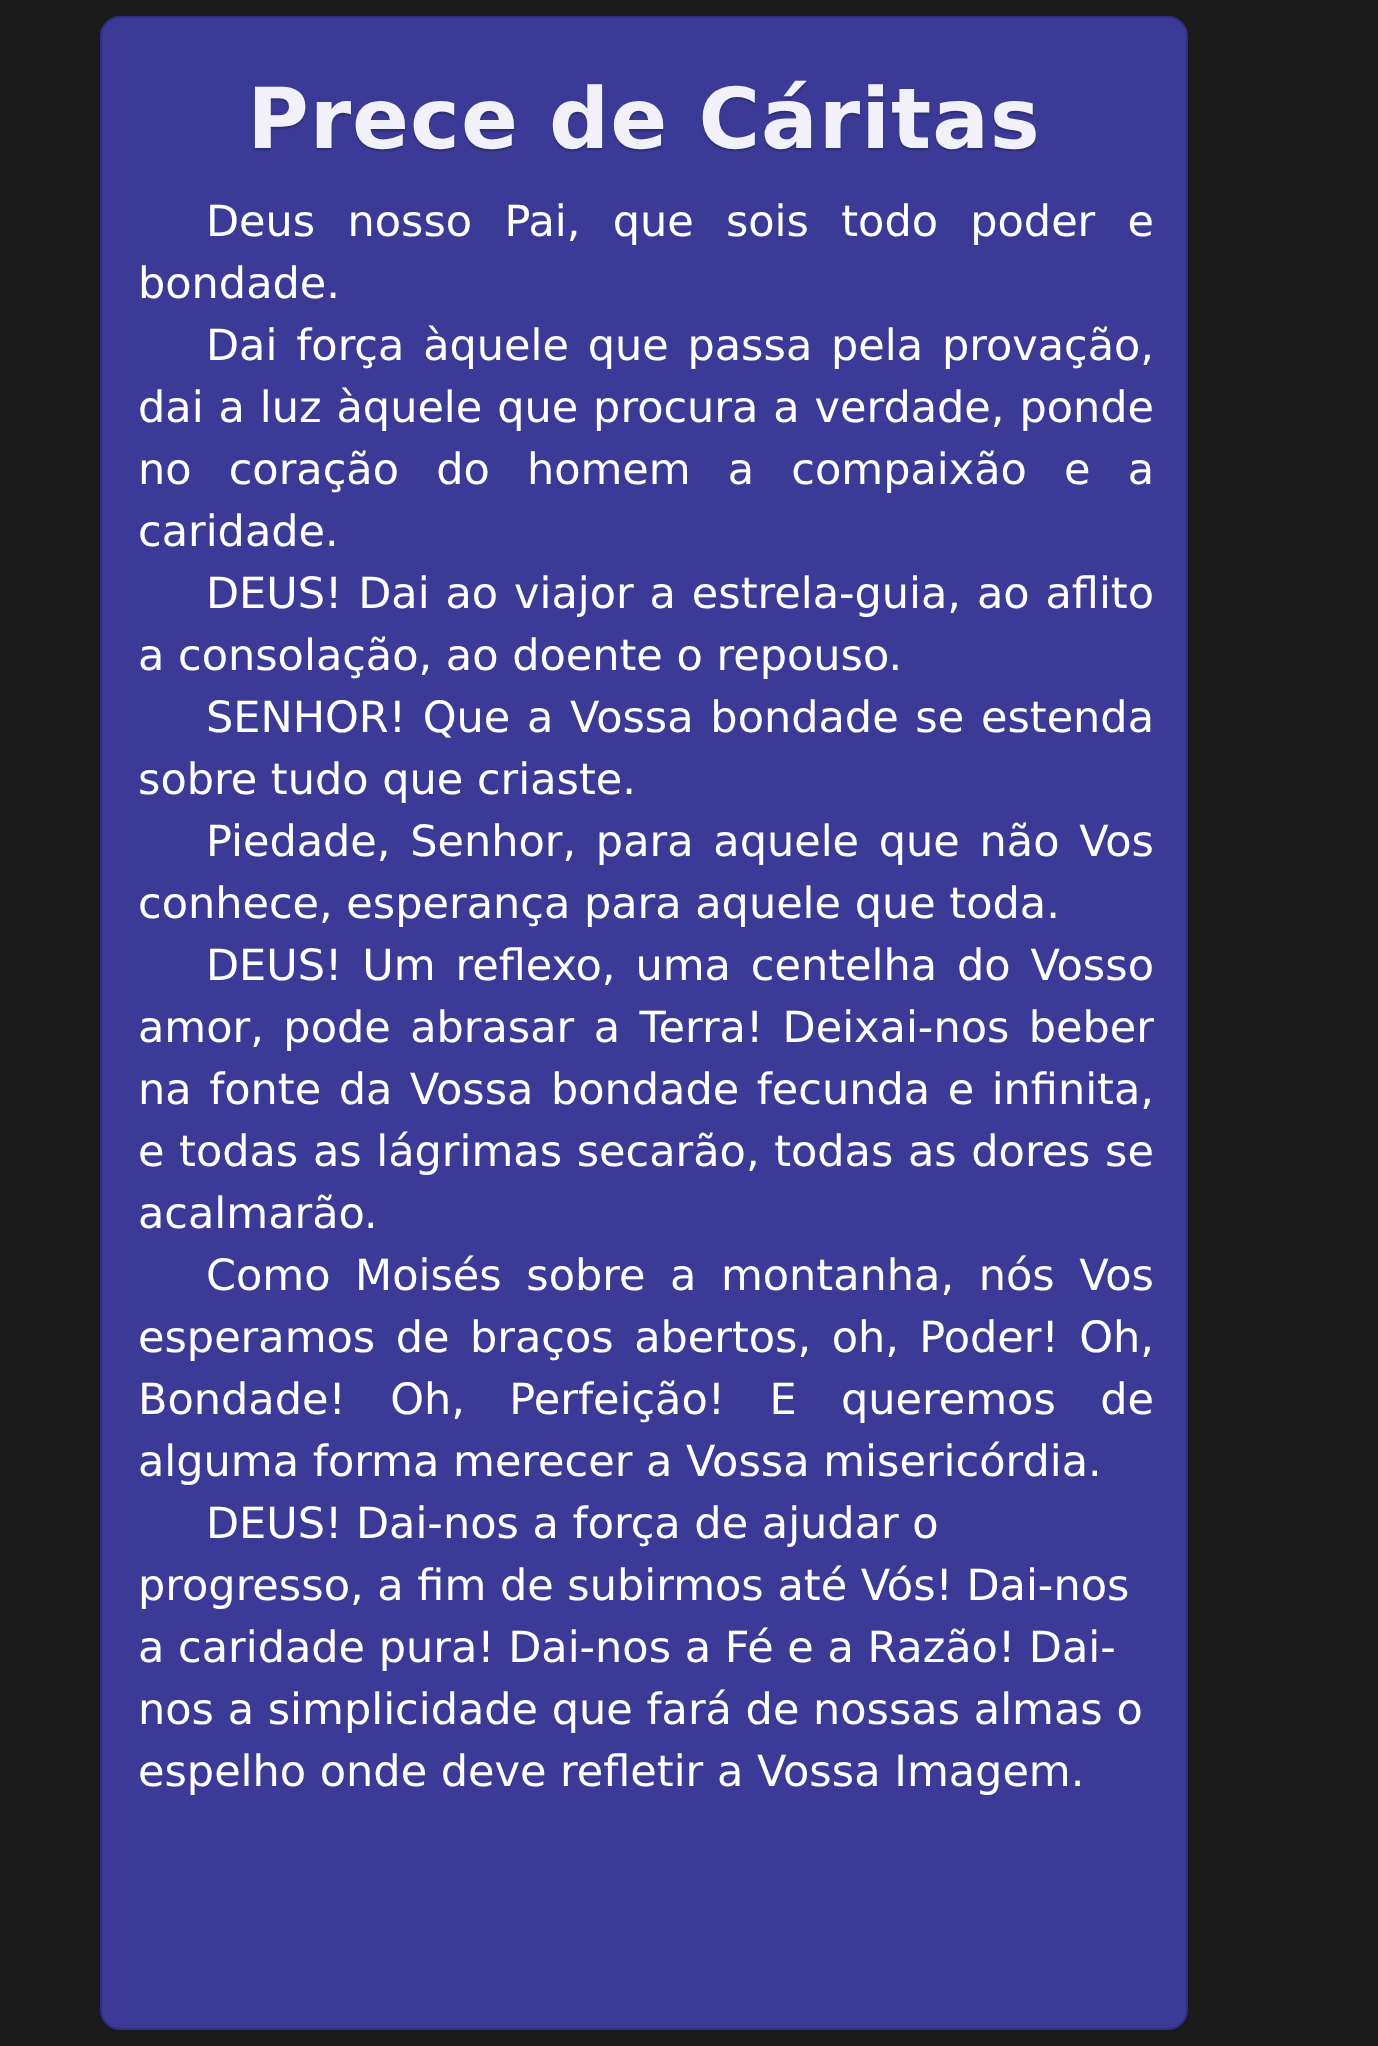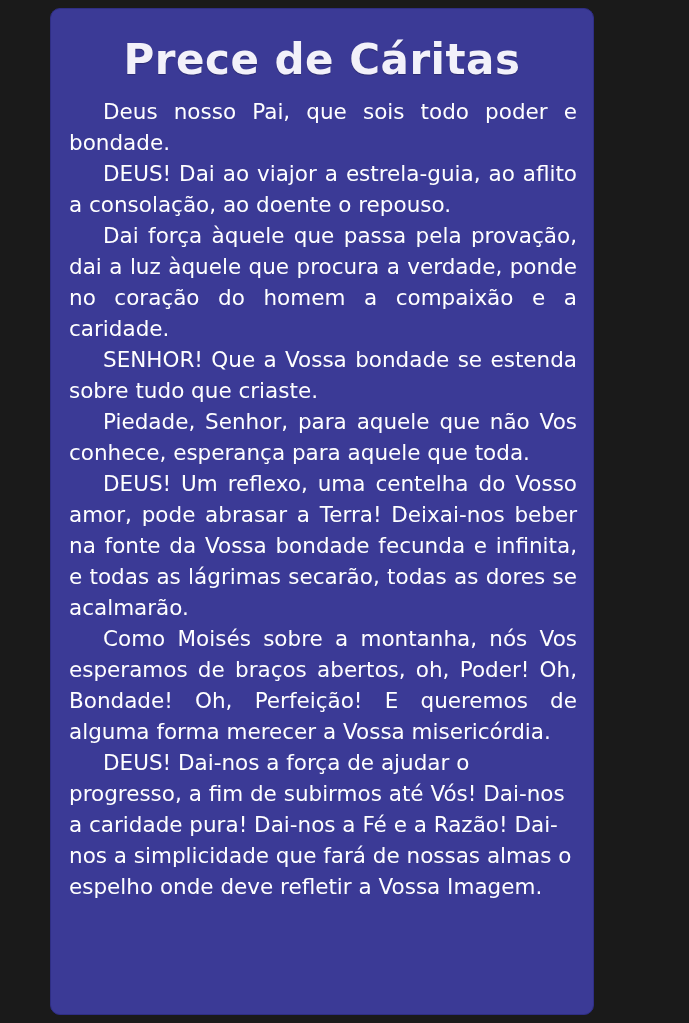--- a/index.html
+++ b/index.html
@@ -54,21 +54,21 @@
     text-align: left;
   }
 </style>
 </head>
 <body>
 
 <div class="card">
   <h1 class="title">Prece de Cáritas</h1>
   <div class="body-text">
     <p class="para">Deus nosso Pai, que sois todo poder e bondade.</p>
+    <p class="para">Dai força àquele que passa pela provação, dai a luz àquele que procura a verdade, ponde no coração do homem a compaixão e a caridade.</p>
     <p class="para">DEUS! Dai ao viajor a estrela-guia, ao aflito a consolação, ao doente o repouso.</p>
-    <p class="para">Dai força àquele que passa pela provação, dai a luz àquele que procura a verdade, ponde no coração do homem a compaixão e a caridade.</p>
     <p class="para">SENHOR! Que a Vossa bondade se estenda sobre tudo que criaste.</p>
     <p class="para">Piedade, Senhor, para aquele que não Vos conhece, esperança para aquele que toda.</p>
     <p class="para">DEUS! Um reflexo, uma centelha do Vosso amor, pode abrasar a Terra! Deixai-nos beber na fonte da Vossa bondade fecunda e infinita, e todas as lágrimas secarão, todas as dores se acalmarão.</p>
     <p class="para">Como Moisés sobre a montanha, nós Vos esperamos de braços abertos, oh, Poder! Oh, Bondade! Oh, Perfeição! E queremos de alguma forma merecer a Vossa misericórdia.</p>
     <p class="para last">DEUS! Dai-nos a força de ajudar o progresso, a fim de subirmos até Vós! Dai-nos a caridade pura! Dai-nos a Fé e a Razão! Dai-nos a simplicidade que fará de nossas almas o espelho onde deve refletir a Vossa Imagem.</p>
   </div>
 </div>
 
 </body></html>

